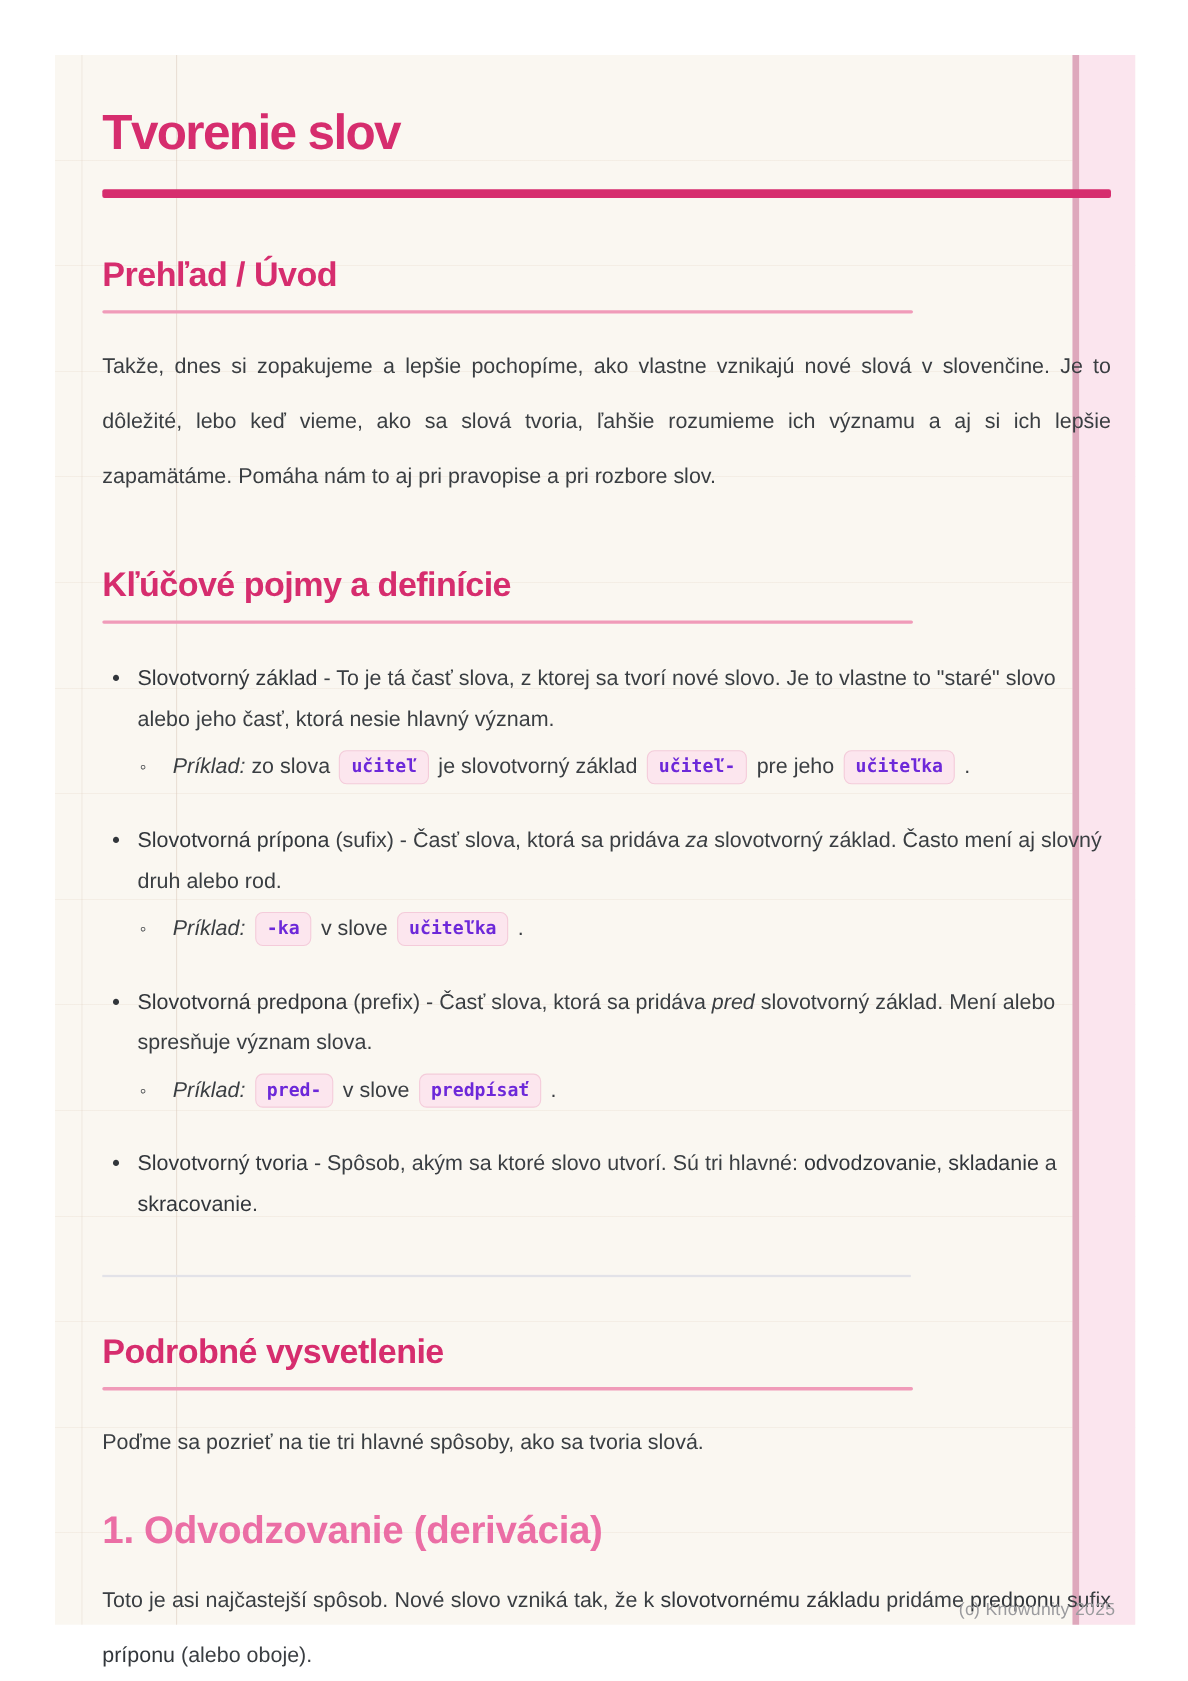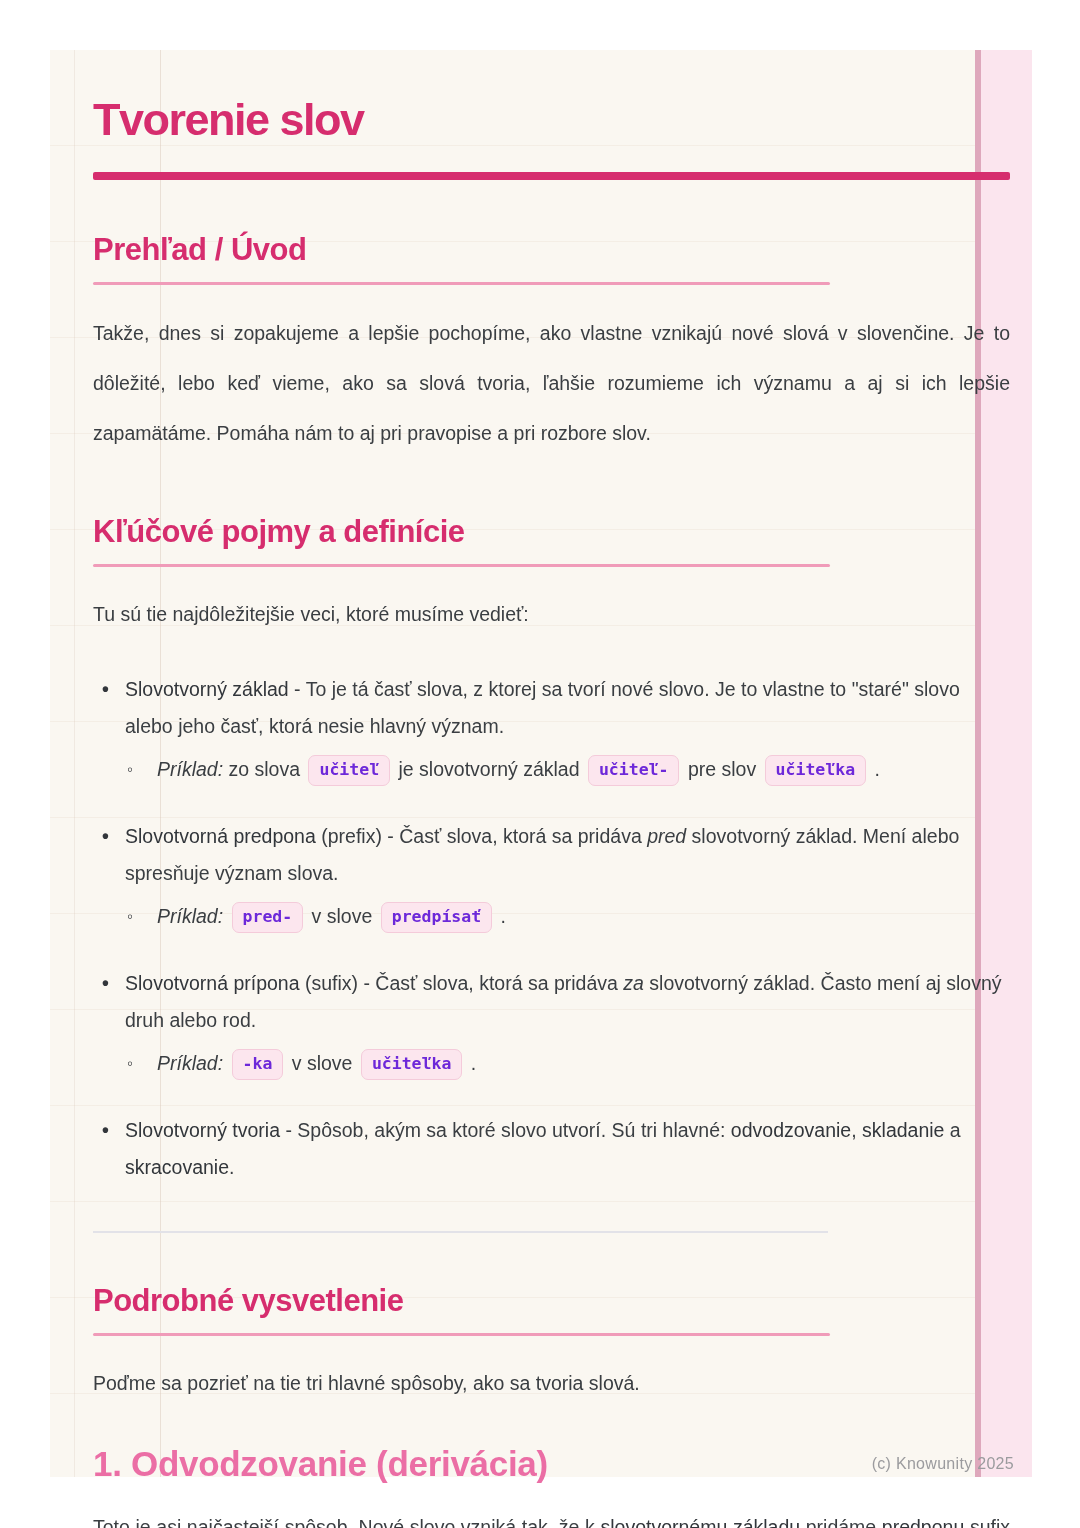--- a/index.html
+++ b/index.html
@@ -125,42 +125,41 @@
 
     <section>
       <h2 class="h2-a">Prehľad / Úvod</h2>
       <div class="rule-thin"></div>
       <p class="body just mt-par">Takže, dnes si zopakujeme a lepšie pochopíme, ako vlastne vznikajú nové slová v slovenčine. Je to dôležité, lebo keď vieme, ako sa slová tvoria, ľahšie rozumieme ich významu a aj si ich lepšie zapamätáme. Pomáha nám to aj pri pravopise a pri rozbore slov.</p>
     </section>
 
     <section>
       <h2 class="h2-b">Kľúčové pojmy a definície</h2>
       <div class="rule-thin"></div>
-      <p class="body mt-intro">Tu sú tie najdôležitejšie veci, ktoré musíme vedieť:</p>
 
       <ul class="concepts">
 
         <li>
           <strong>Slovotvorný základ</strong><span> - To je tá časť slova, z ktorej sa tvorí nové slovo. Je to vlastne to "staré" slovo alebo jeho časť, ktorá nesie hlavný význam.</span>
           <div class="example">
-            <span class="lbl">Príklad:</span><span> zo slova </span><span class="chip">učiteľ</span><span> je slovotvorný základ </span><span class="chip">učiteľ-</span><span> pre slov </span><span class="chip">učiteľka</span><span> .</span>
+            <span class="lbl">Príklad:</span><span> zo slova </span><span class="chip">učiteľ</span><span> je slovotvorný základ </span><span class="chip">učiteľ-</span><span> pre jeho </span><span class="chip">učiteľka</span><span> .</span>
+          </div>
+        </li>
+
+        <li>
+          <strong>Slovotvorná prípona</strong><span> (sufix) - Časť slova, ktorá sa pridáva </span><em>za</em><span> slovotvorný základ. Často mení aj slovný druh alebo rod.</span>
+          <div class="example">
+            <span class="lbl">Príklad:</span><span> </span><span class="chip">-ka</span><span> v slove </span><span class="chip">učiteľka</span><span> .</span>
           </div>
         </li>
 
         <li>
           <strong>Slovotvorná predpona</strong><span> (prefix) - Časť slova, ktorá sa pridáva </span><em>pred</em><span> slovotvorný základ. Mení alebo spresňuje význam slova.</span>
           <div class="example">
             <span class="lbl">Príklad:</span><span> </span><span class="chip">pred-</span><span> v slove </span><span class="chip">predpísať</span><span> .</span>
-          </div>
-        </li>
-
-        <li>
-          <strong>Slovotvorná prípona</strong><span> (sufix) - Časť slova, ktorá sa pridáva </span><em>za</em><span> slovotvorný základ. Často mení aj slovný druh alebo rod.</span>
-          <div class="example">
-            <span class="lbl">Príklad:</span><span> </span><span class="chip">-ka</span><span> v slove </span><span class="chip">učiteľka</span><span> .</span>
           </div>
         </li>
 
         <li>
           <strong>Slovotvorný tvoria</strong><span> - Spôsob, akým sa ktoré slovo utvorí. Sú tri hlavné: </span><strong>odvodzovanie</strong><span>, </span><strong>skladanie</strong><span> a </span><strong>skracovanie</strong><span>.</span>
         </li>
 
       </ul>
     </section>
 

